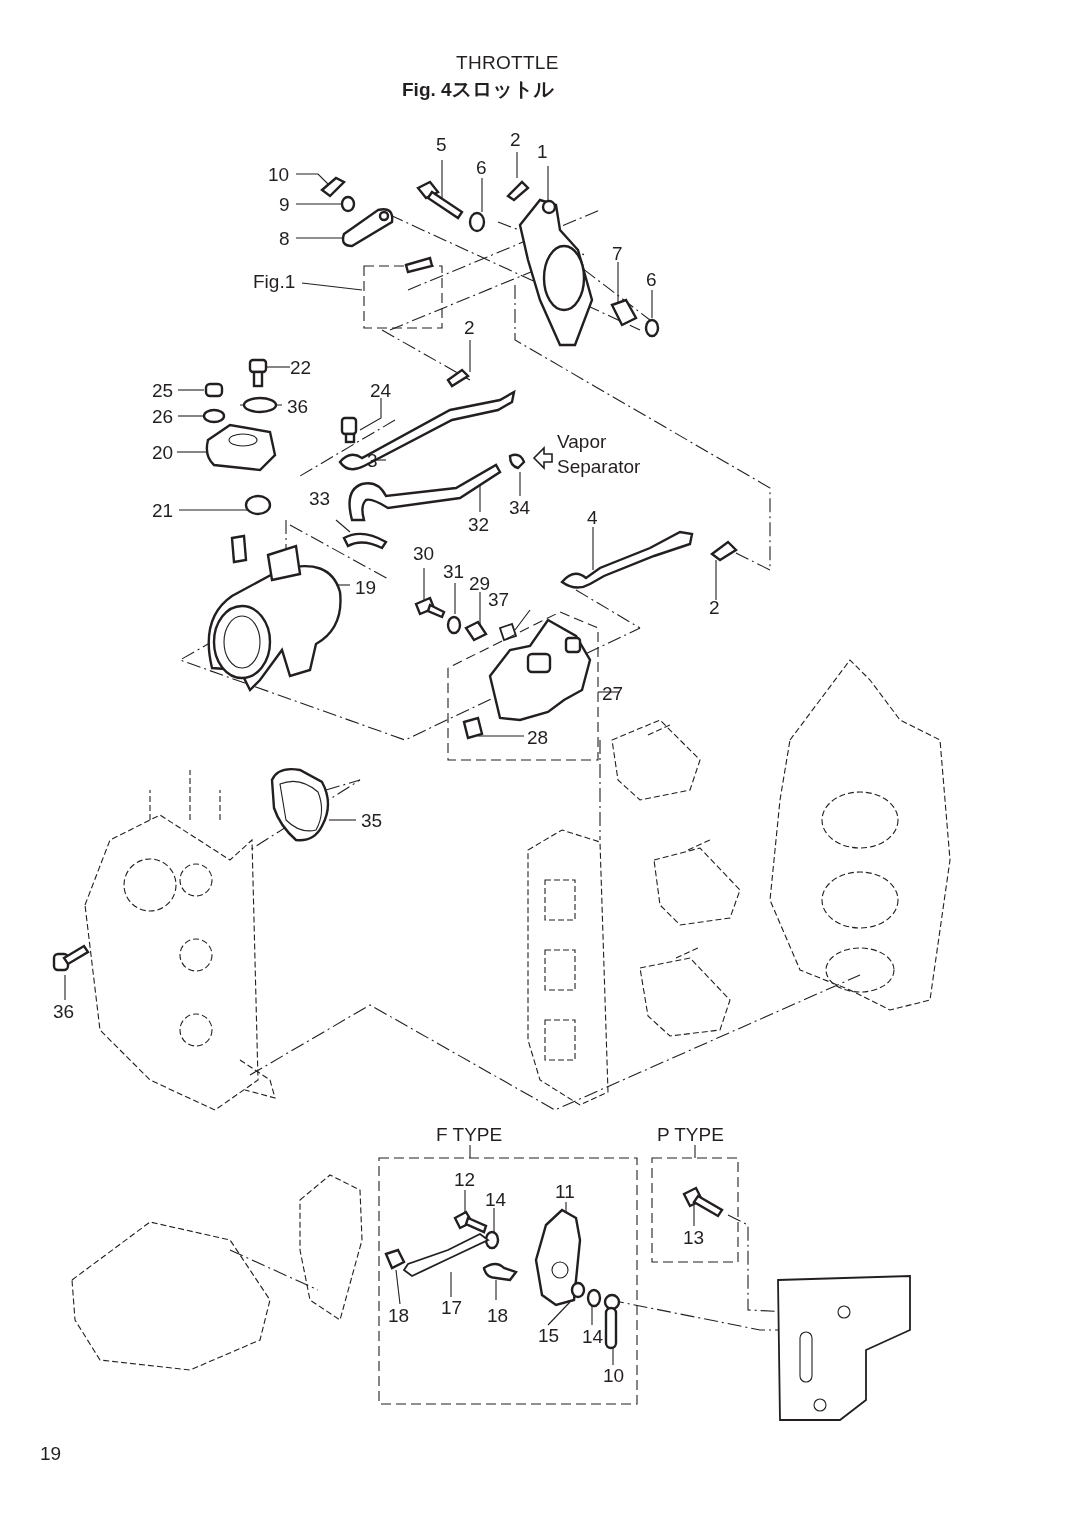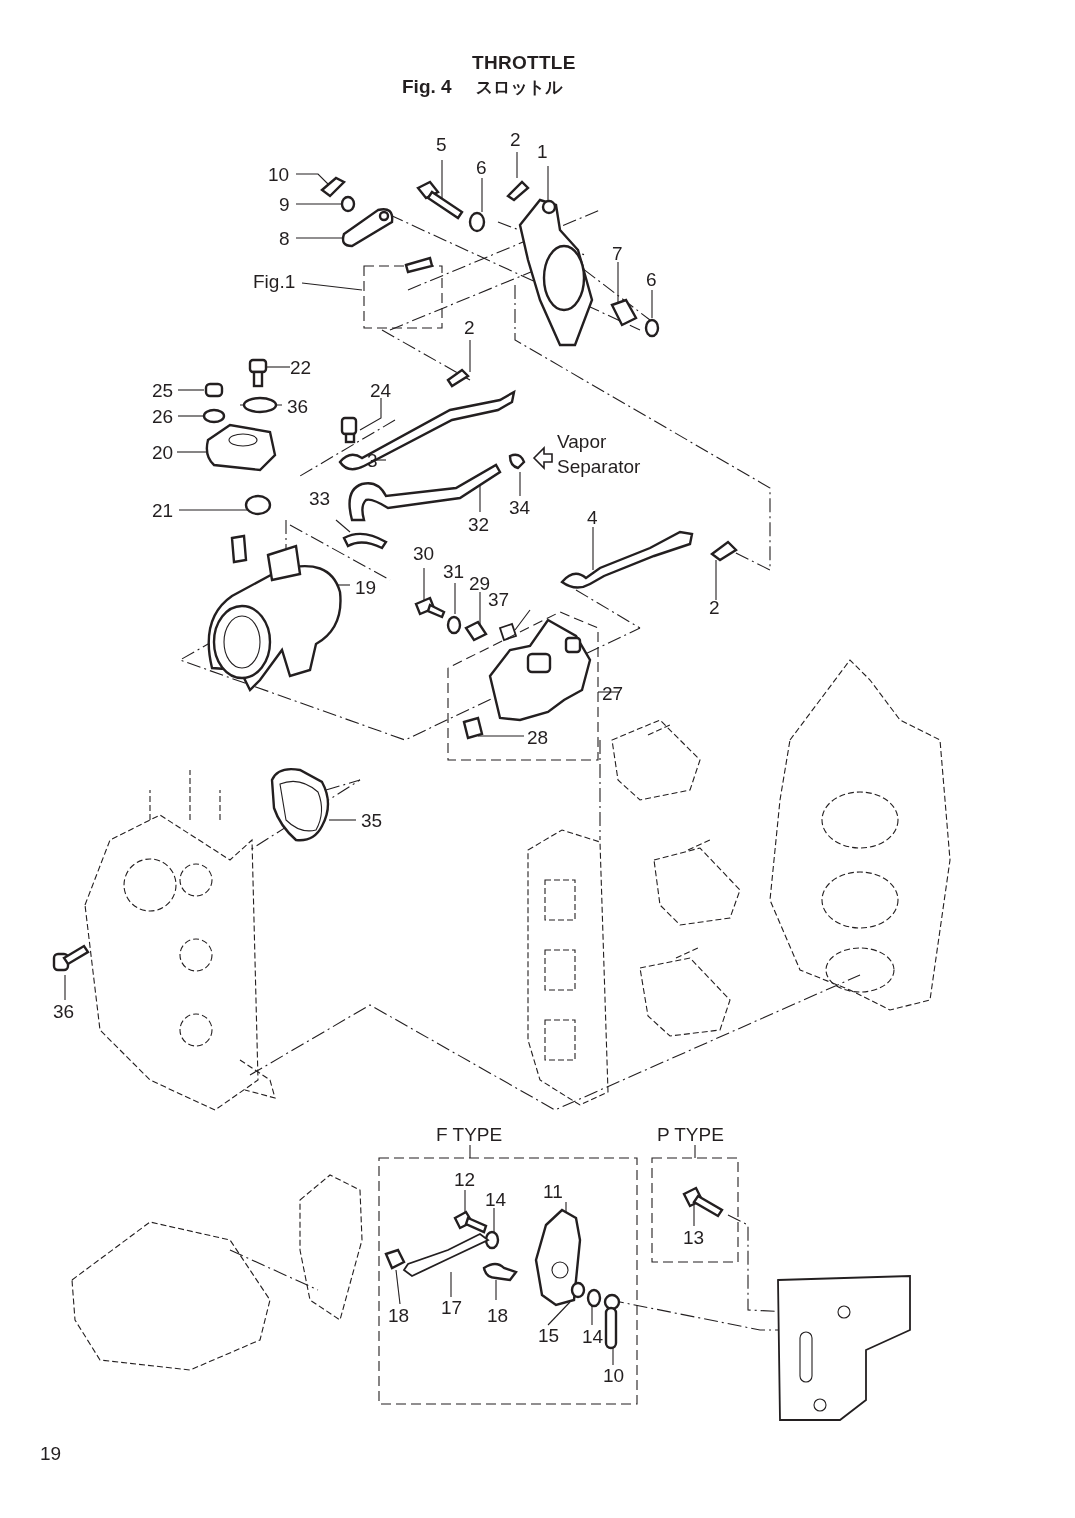--- a/index.html
+++ b/index.html
@@ -1,20 +1,20 @@
 <!DOCTYPE html>
 <html><head>
 <meta charset="utf-8">
 <style>
   html, body { margin:0; padding:0; background:#ffffff; }
   body { width:1075px; height:1518px; position:relative; overflow:hidden;
          font-family:"Liberation Sans", sans-serif; color:#231f20; }
-  .title { position:absolute; left:472px; top:52px; font-size:19px; font-weight:bold; letter-spacing:0.3px; }
+  .title { position:absolute; left:456px; top:52px; font-size:19px; font-weight:normal; letter-spacing:0.3px; }
   .subtitle { position:absolute; left:402px; top:76px; font-size:19px; font-weight:bold; }
-  .subtitle .jp { margin-left:24px; font-family:"DejaVu Sans", sans-serif; font-size:17px; }
+  .subtitle .jp { margin-left:0; font-family:"DejaVu Sans", sans-serif; font-size:20px; }
   .lbl { position:absolute; font-size:19px; color:#231f20; line-height:1; white-space:nowrap; }
   .pagenum { position:absolute; left:40px; top:1443px; font-size:19px; }
   svg.art { position:absolute; left:0; top:0; }
   .part { fill:#fff; stroke:#231f20; stroke-width:2.4; }
   .thin { fill:none; stroke:#231f20; stroke-width:1.1; }
   .dash { fill:none; stroke:#231f20; stroke-width:1.1; stroke-dasharray:10 5; }
   .dashdot { fill:none; stroke:#231f20; stroke-width:1.1; stroke-dasharray:14 4 2 4; }
   .ghost { fill:none; stroke:#231f20; stroke-width:1.1; stroke-dasharray:6 3; }
 </style>
 </head>
@@ -287,21 +287,21 @@
 <div class="lbl" style="left:709px;top:598px">2</div>
 <div class="lbl" style="left:367px;top:451px">3</div>
 <div class="lbl" style="left:587px;top:508px">4</div>
 <div class="lbl" style="left:436px;top:135px">5</div>
 <div class="lbl" style="left:476px;top:158px">6</div>
 <div class="lbl" style="left:646px;top:270px">6</div>
 <div class="lbl" style="left:612px;top:244px">7</div>
 <div class="lbl" style="left:279px;top:229px">8</div>
 <div class="lbl" style="left:279px;top:195px">9</div>
 <div class="lbl" style="left:268px;top:165px">10</div>
-<div class="lbl" style="left:543px;top:1182px">11</div>
+<div class="lbl" style="left:555px;top:1182px">11</div>
 <div class="lbl" style="left:454px;top:1170px">12</div>
 <div class="lbl" style="left:683px;top:1228px">13</div>
 <div class="lbl" style="left:485px;top:1190px">14</div>
 <div class="lbl" style="left:582px;top:1327px">14</div>
 <div class="lbl" style="left:538px;top:1326px">15</div>
 <div class="lbl" style="left:603px;top:1366px">10</div>
 <div class="lbl" style="left:441px;top:1298px">17</div>
 <div class="lbl" style="left:388px;top:1306px">18</div>
 <div class="lbl" style="left:487px;top:1306px">18</div>
 <div class="lbl" style="left:355px;top:578px">19</div>

